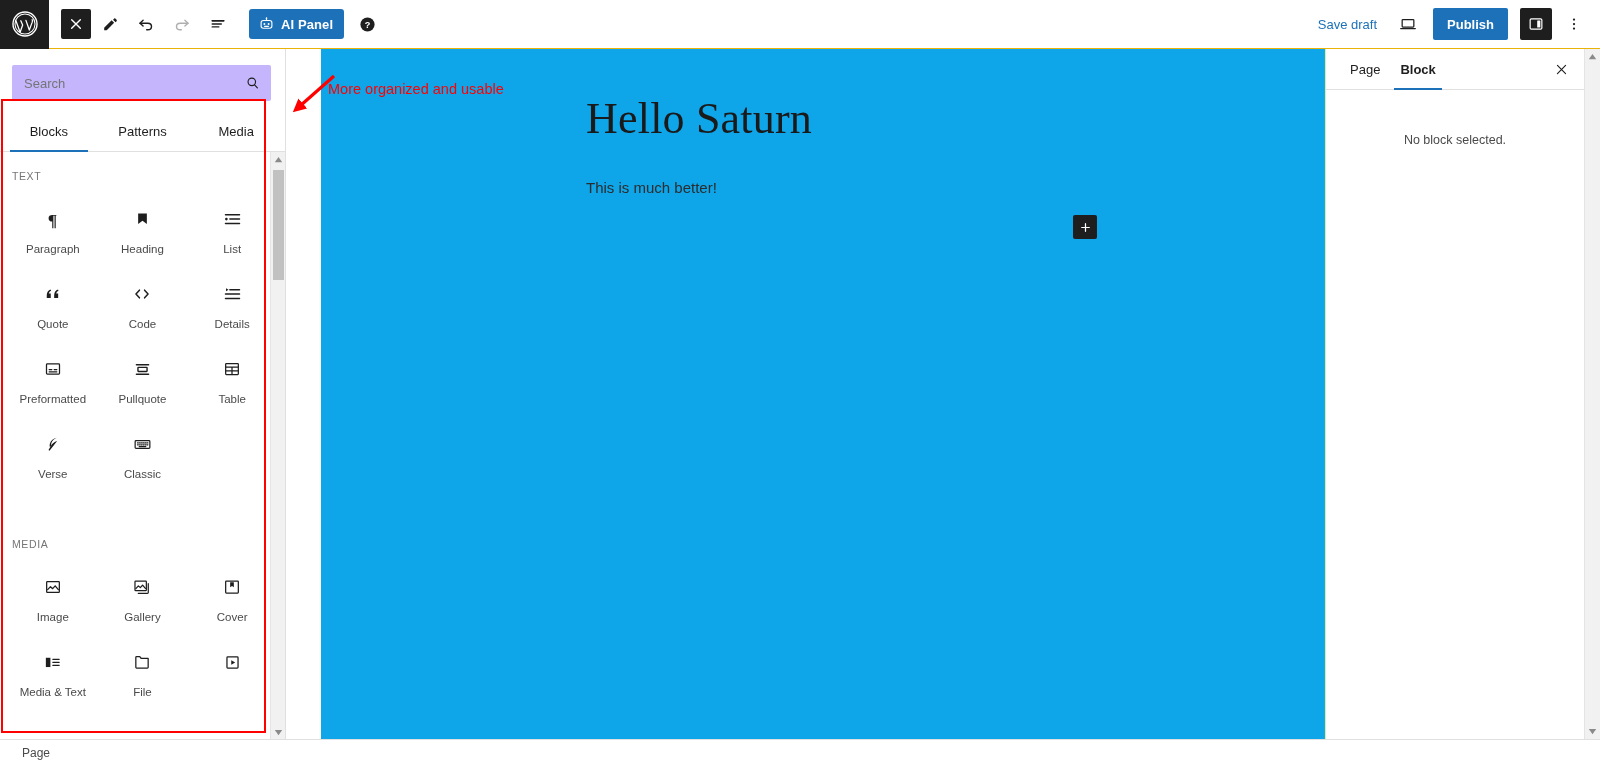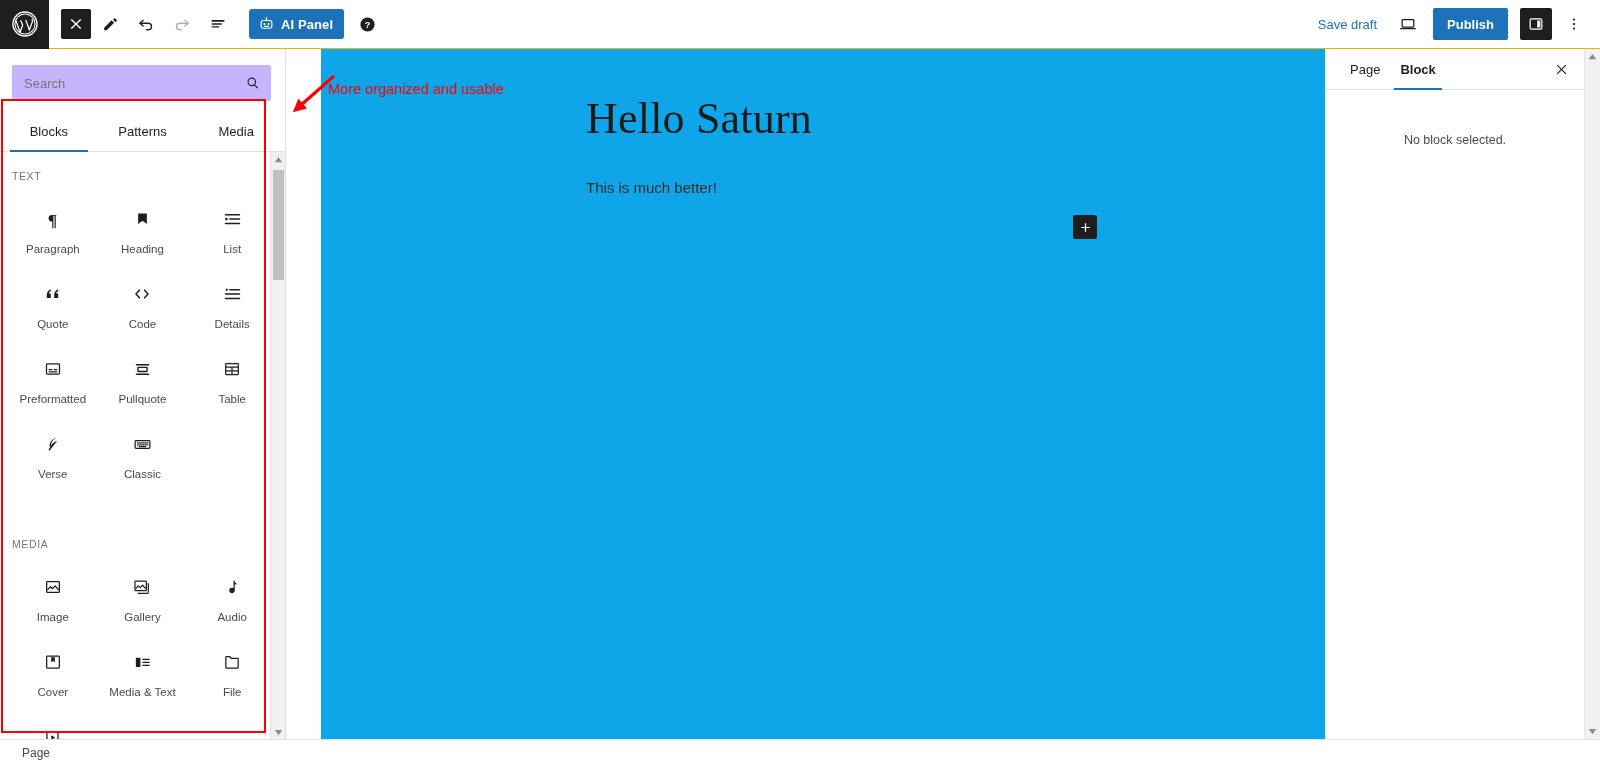--- a/index.html
+++ b/index.html
@@ -546,28 +546,20 @@
             <span class="bi-icon">
               <svg width="21" height="21" viewBox="0 0 24 24" fill="none" stroke="#1e1e1e" stroke-width="1.4">
                 <rect x="3.4" y="4.6" width="13" height="11" rx="0.8"></rect>
                 <path d="M4.4 13.2l2.9-3.1 2.2 2 2.6-2.9 3.2 3.9" stroke-linejoin="round" stroke-linecap="round"></path>
                 <path d="M18.6 7.6v10.2a1 1 0 0 1-1 1H7.2" stroke-linecap="round"></path>
               </svg>
             </span>
             <span class="bi-label">Gallery</span>
           </button>
 
-          <button class="block-item">
-            <span class="bi-icon">
-              <svg width="20" height="20" viewBox="0 0 24 24" fill="#1e1e1e">
-                <path d="M14.6 4.2c-.5.1-.8.5-.8 1v8.1a3.3 3.3 0 1 0 1.5 2.8V8.3c.6.5 1.3.8 2 .9V7.6c-1.1-.2-1.9-1-2-2.2 0-.7-.3-1.3-.7-1.2z"></path>
-              </svg>
-            </span>
-            <span class="bi-label">Audio</span>
-          </button>
 
           <button class="block-item">
             <span class="bi-icon">
               <svg width="20" height="20" viewBox="0 0 24 24" fill="none" stroke="#1e1e1e" stroke-width="1.5">
                 <rect x="4.4" y="4.8" width="15.2" height="14.4" rx="0.8"></rect>
                 <path d="M9.8 6.4h4.4v6l-2.2-1.6-2.2 1.6v-6z" fill="#1e1e1e" stroke="none"></path>
               </svg>
             </span>
             <span class="bi-label">Cover</span>
           </button>

